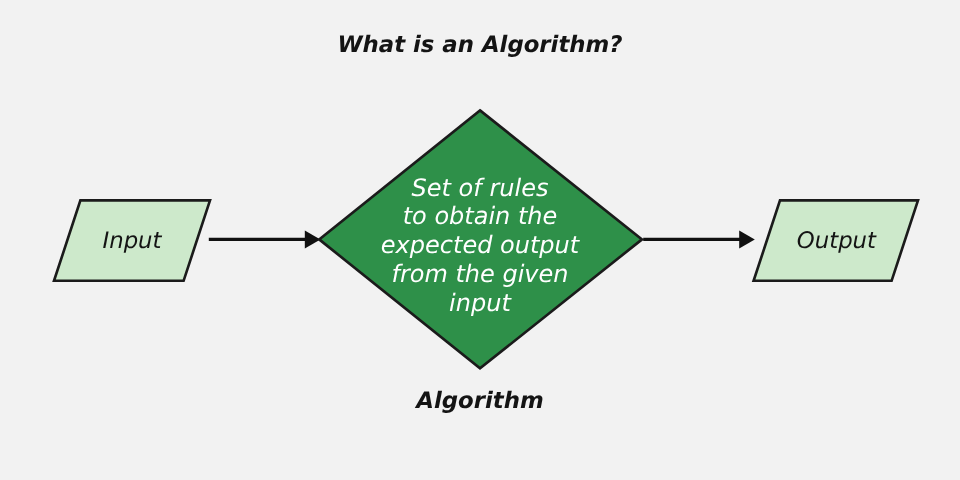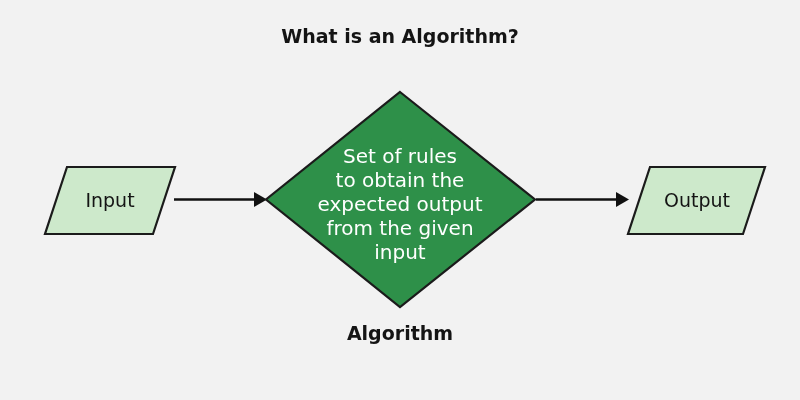--- a/index.html
+++ b/index.html
@@ -10,20 +10,21 @@
     width: 800px;
     height: 400px;
     background: #f2f2f2;
     font-family: "DejaVu Sans", "Liberation Sans", sans-serif;
     overflow: hidden;
   }
   #canvas {
     position: relative;
     width: 800px;
     height: 316px;
+    font-style: italic;
   }
   #diagram-svg {
     position: absolute;
     left: 0;
     top: 0;
     width: 800px;
     height: 400px;
     display: block;
   }
   .title-text {

